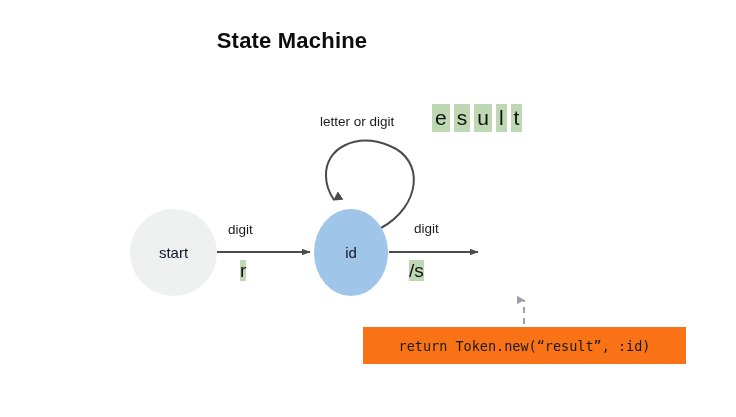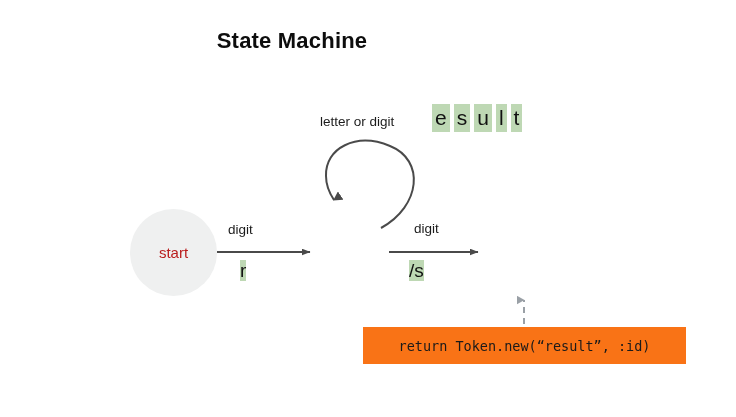--- a/index.html
+++ b/index.html
@@ -47,21 +47,21 @@
   }
 
   
   .node {
     position: absolute;
     border-radius: 50%;
     display: flex;
     align-items: center;
     justify-content: center;
     font-size: 15px;
-    color: #b91c1c;
+    color: #0f172a;
     box-sizing: border-box;
   }
   .node-start {
     left: 130px;
     top: 209px;
     width: 87px;
     height: 87px;
     background: #eff0f0;
   }
   .node-id {
@@ -165,20 +165,23 @@
 
     <path d="M 381 228 C 421 206, 425 160, 390 146 C 356 132, 325 148, 326 176 C 326 186, 330 194, 334 200" fill="none" stroke="#4a4a4a" stroke-width="2" marker-end="url(#arrowhead-loop)"></path>
 
     <line x1="524" y1="324" x2="524" y2="300" stroke="#9aa0a6" stroke-width="2" stroke-dasharray="6 5" marker-end="url(#arrowhead-dashed)"></line>
   </svg>
 
   <div class="node node-start">
     <span>start</span>
   </div>
 
+  <div class="node node-id">
+    <span>id</span>
+  </div>
 
 
   <div class="edge-label" id="label-letter">digit</div>
 
   <div class="edge-label" id="label-letter-digit">letter or digit</div>
 
   <div class="edge-label" id="label-other">digit</div>
 
   <div class="consumed" id="consumed-r">
     <span class="hl">r</span>

